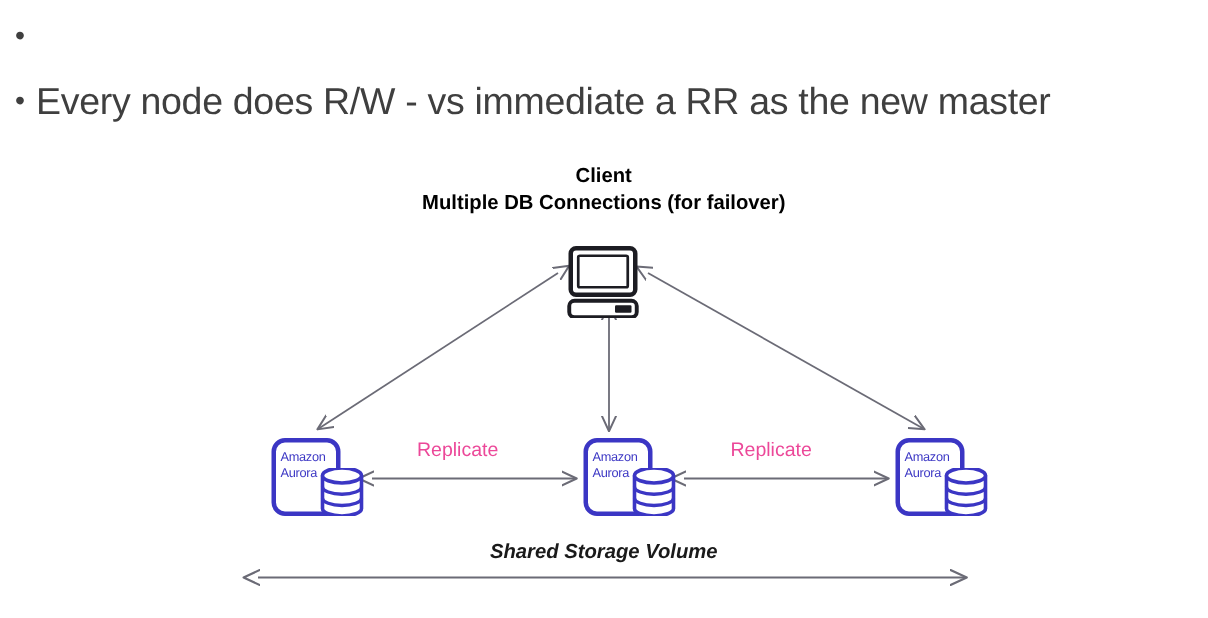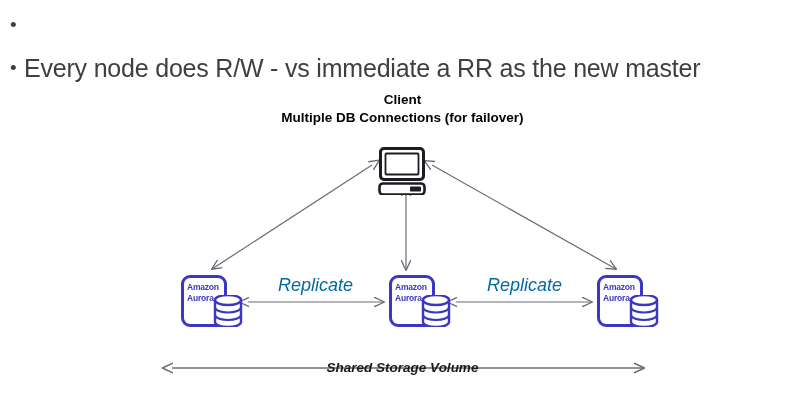--- a/index.html
+++ b/index.html
@@ -50,21 +50,21 @@
     line-height: 34px;
     font-weight: 400;
     letter-spacing: -0.2px;
     white-space: nowrap;
   }
 
   
   #diagram {
     position: absolute;
     left: 0;
-    top: 83px;
+    top: 100px;
     width: 805px;
     height: 312px;
   }
   #wires {
     position: absolute;
     left: 0; top: 0;
     width: 805px;
     height: 312px;
   }
 
@@ -115,56 +115,54 @@
     border: 3px solid #3B36C4;
     border-radius: 9px;
     background: #ffffff;
   }
   .node-label {
     position: absolute;
     left: 6px;
     top: 7px;
     width: 46px;
     font-size: 8.5px;
-    font-weight: bold;
+    font-weight: normal;
     color: #3B36C4;
     line-height: 10.5px;
     letter-spacing: -0.2px;
   }
   .node-db {
     position: absolute;
     left: 32px;
     top: 20px;
     width: 30px;
     height: 32px;
   }
   #node-left  { left: 181px; }
   #node-mid   { left: 389px; }
   #node-right { left: 597px; }
 
   
   .edge-label {
     position: absolute;
-    font-size: 18px;
-    font-style: italic;
-    color: #0369a1;
+    font-size: 13px;
+    color: #ec4899;
     white-space: nowrap;
   }
   #label-replicate-left  { left: 278px; top: 192px; }
   #label-replicate-right { left: 487px; top: 192px; }
   #label-shared {
     left: 0;
     top: 260px;
     width: 805px;
     text-align: center;
     font-size: 13.5px;
     font-style: italic;
     font-weight: bold;
     color: #1a1a1a;
-    margin-top: 17px;
   }
 </style>
 </head>
 <body>
 
 <div id="slide">
 
   <div class="bullet-list">
     <div class="bullet-row">
       <span class="bullet-dot">•</span>

